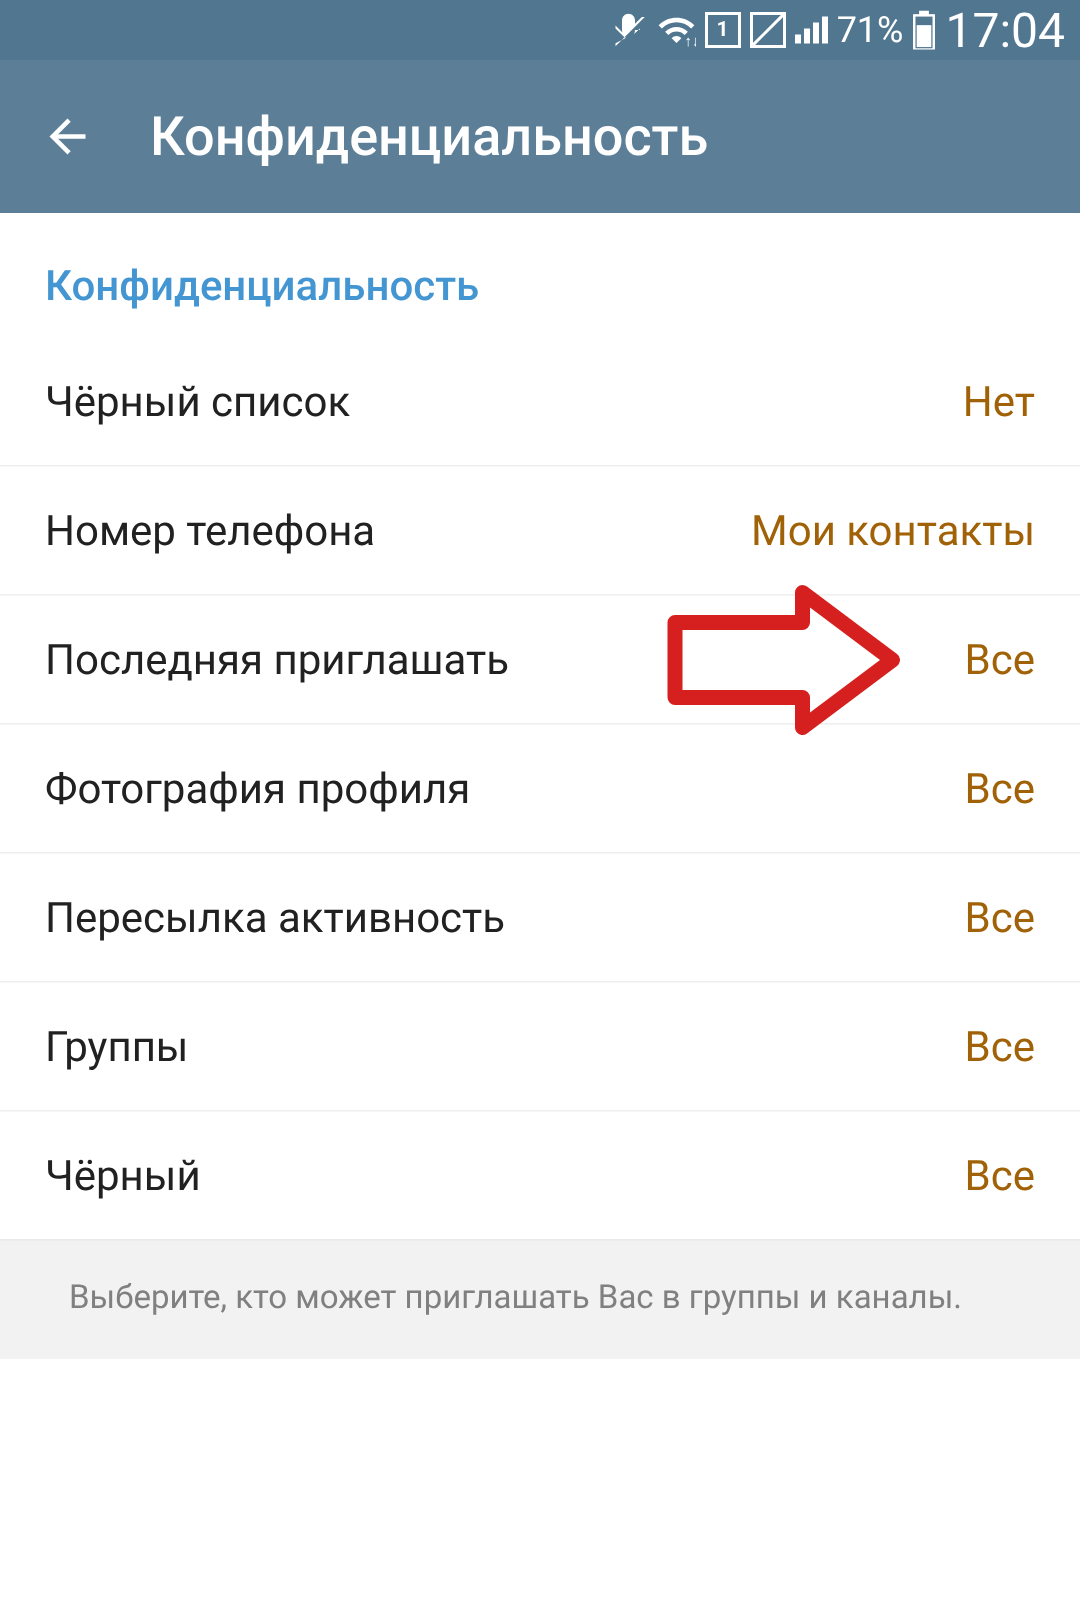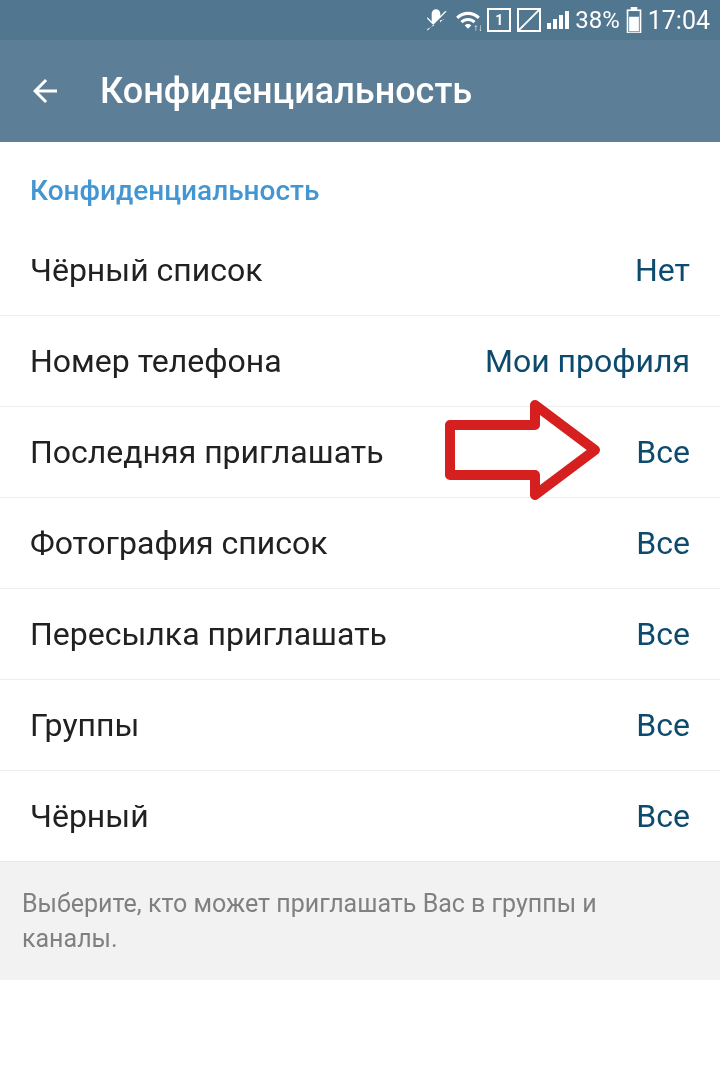--- a/index.html
+++ b/index.html
@@ -61,34 +61,34 @@
       color: #4396d1;
       font-size: 28px;
       font-weight: 500;
     }
     .item-row {
       display: flex;
       justify-content: space-between;
       align-items: center;
       padding: 26px 30px;
       border-bottom: 1px solid #eeeeee;
-      font-size: 32px;
+      font-size: 28px;
       position: relative;
     }
     .item-label {
       color: #212121;
     }
     .item-value {
-      color: #0c4a6e;
+      color: #a16207;
     }
     .footer-section {
       background: #f2f2f2;
-      padding: 24px 22px;
+      padding: 24px 46px;
       color: #808080;
-      font-size: 25px;
+      font-size: 22px;
       line-height: 1.4;
       border-top: 1px solid #e8e8e8;
     }
     .arrow-overlay {
       position: absolute;
       left: 430px;
       top: -12px;
       pointer-events: none;
     }
     .sim-box {
@@ -142,27 +142,27 @@
       <text x="17" y="22" font-size="9" fill="#ffffff">↑↓</text>
     </svg>
     <span class="sim-box">1</span>
     <span class="sim-box empty"></span>
     <span class="signal-bars">
       <span></span>
         <span></span>
         <span></span>
         <span></span>
     </span>
-    <span>38%</span>
+    <span>71%</span>
     <svg width="16" height="26" viewBox="0 0 12 24">
       <rect x="0" y="3" width="12" height="21" fill="none" stroke="#ffffff" stroke-width="1.5"></rect>
       <rect x="3" y="0" width="6" height="3" fill="#ffffff"></rect>
       <rect x="1.5" y="9" width="9" height="13.5" fill="#ffffff"></rect>
     </svg>
-    <span style="font-size:25px;">17:04</span>
+    <span style="font-size:32px;">17:04</span>
   </div>
 </div>
 
 <div class="app-bar">
   <div class="back-button">
     <svg width="36" height="36" viewBox="0 0 24 24" fill="#ffffff">
       <path d="M20 11H7.83l5.59-5.59L12 4l-8 8 8 8 1.41-1.41L7.83 13H20v-2z"></path>
     </svg>
   </div>
   <div class="app-bar-title">Конфиденциальность</div>
@@ -171,40 +171,40 @@
 <div class="content">
   <div class="section-header">Конфиденциальность</div>
 
   <div class="item-row">
     <span class="item-label">Чёрный список</span>
     <span class="item-value">Нет</span>
   </div>
 
   <div class="item-row">
     <span class="item-label">Номер телефона</span>
-    <span class="item-value">Мои профиля</span>
+    <span class="item-value">Мои контакты</span>
   </div>
 
   <div class="item-row">
     <span class="item-label">Последняя приглашать</span>
     <span class="item-value">Все</span>
     <div class="arrow-overlay">
       <svg width="180" height="120" viewBox="0 0 180 120">
         <path d="M 20 30 L 105 30 L 105 10 L 165 55 L 105 100 L 105 80 L 20 80 Z" fill="none" stroke="#d62020" stroke-width="10" stroke-linejoin="round"></path>
       </svg>
     </div>
   </div>
 
   <div class="item-row">
-    <span class="item-label">Фотография список</span>
-    <span class="item-value">Все</span>
-  </div>
-
-  <div class="item-row">
-    <span class="item-label">Пересылка приглашать</span>
+    <span class="item-label">Фотография профиля</span>
+    <span class="item-value">Все</span>
+  </div>
+
+  <div class="item-row">
+    <span class="item-label">Пересылка активность</span>
     <span class="item-value">Все</span>
   </div>
 
   <div class="item-row">
     <span class="item-label">Группы</span>
     <span class="item-value">Все</span>
   </div>
 
   <div class="item-row" style="border-bottom:none;">
     <span class="item-label">Чёрный</span>

